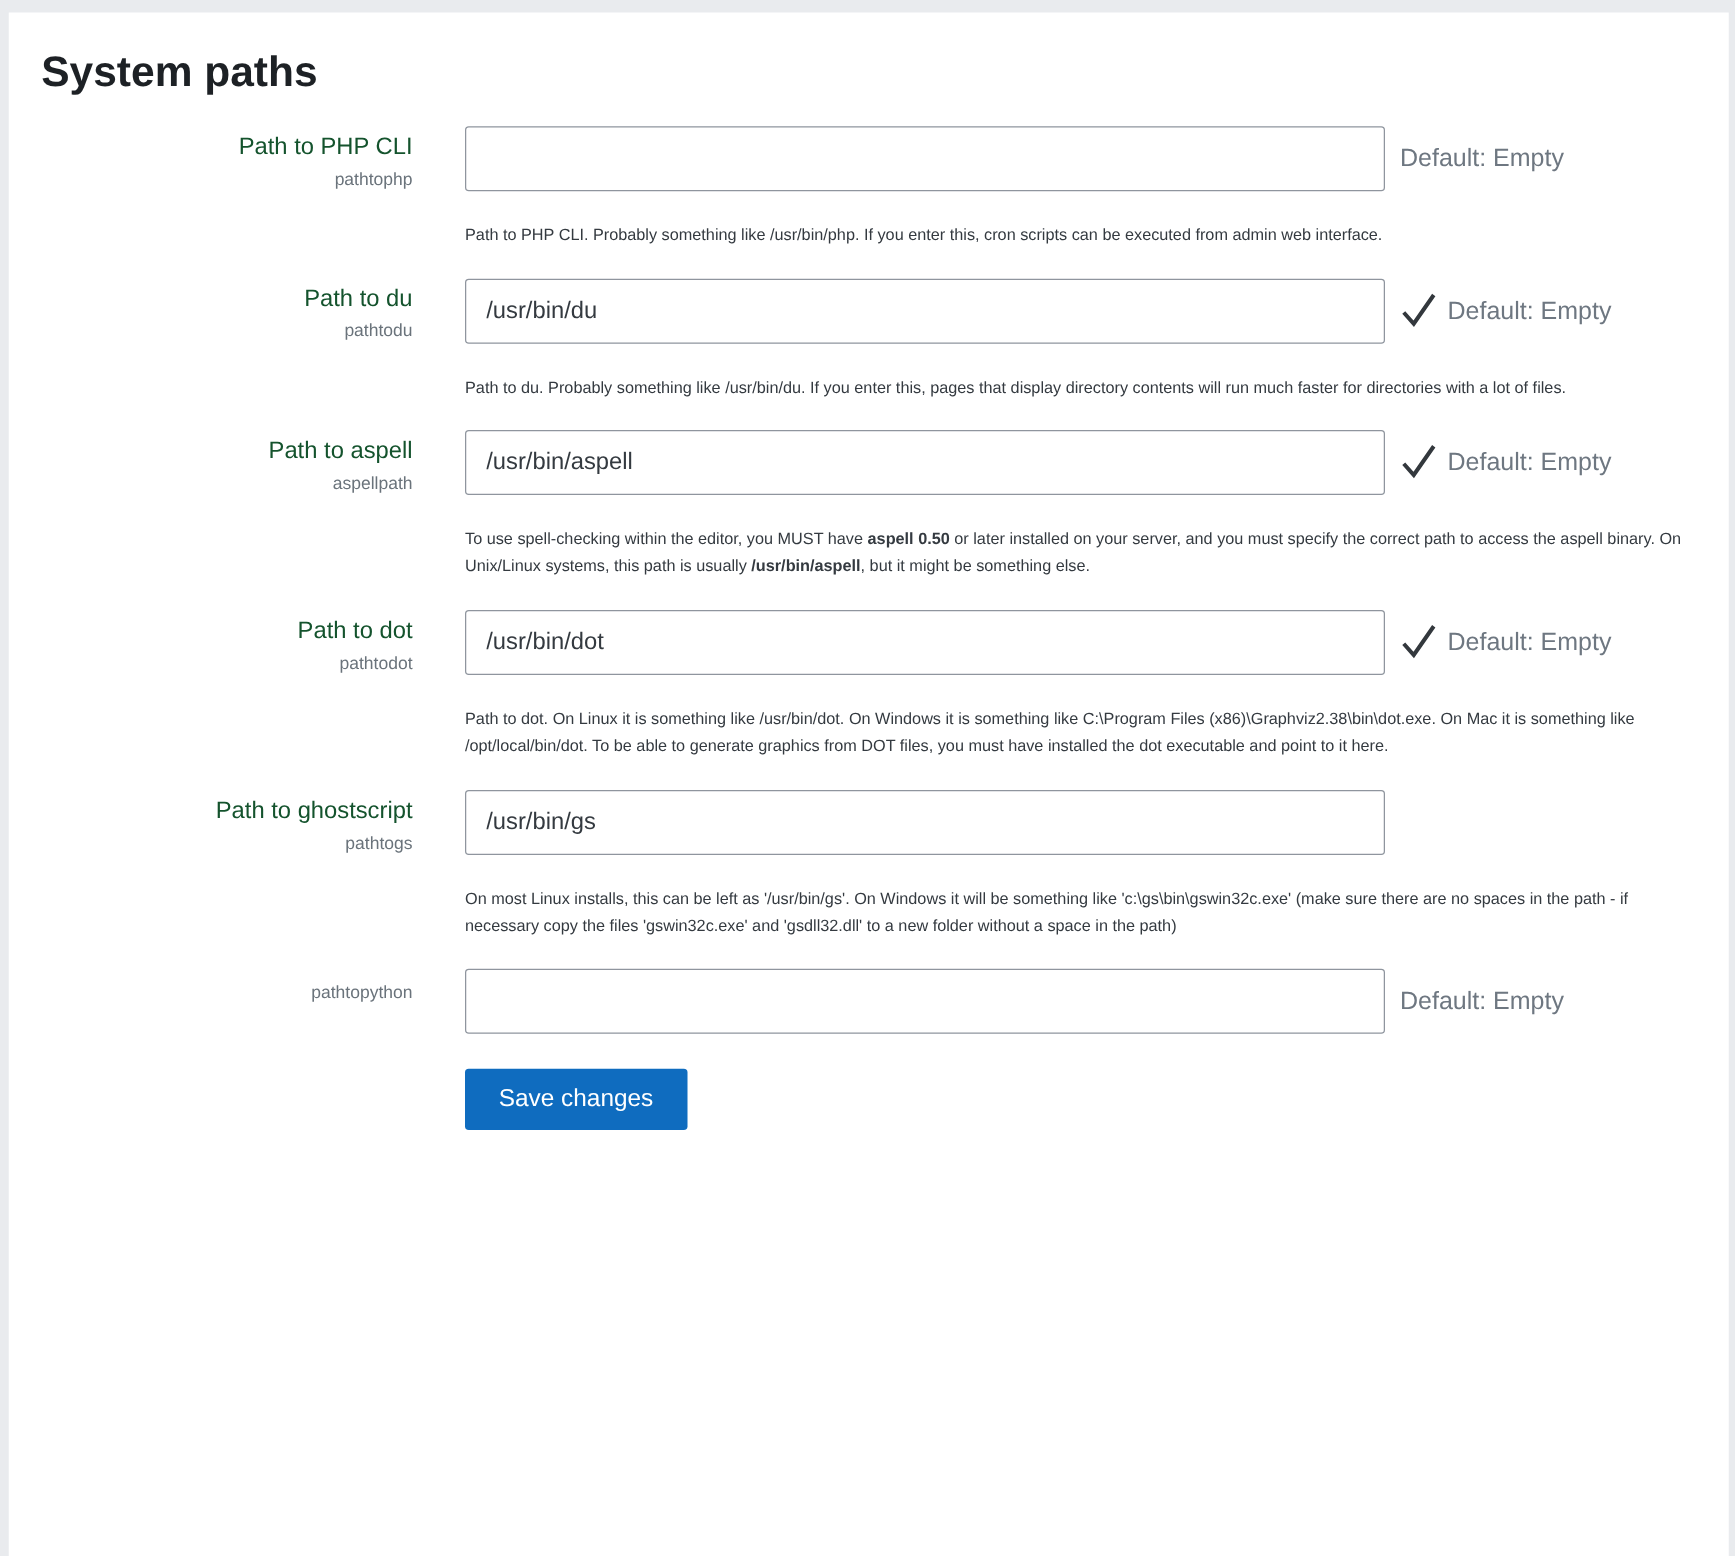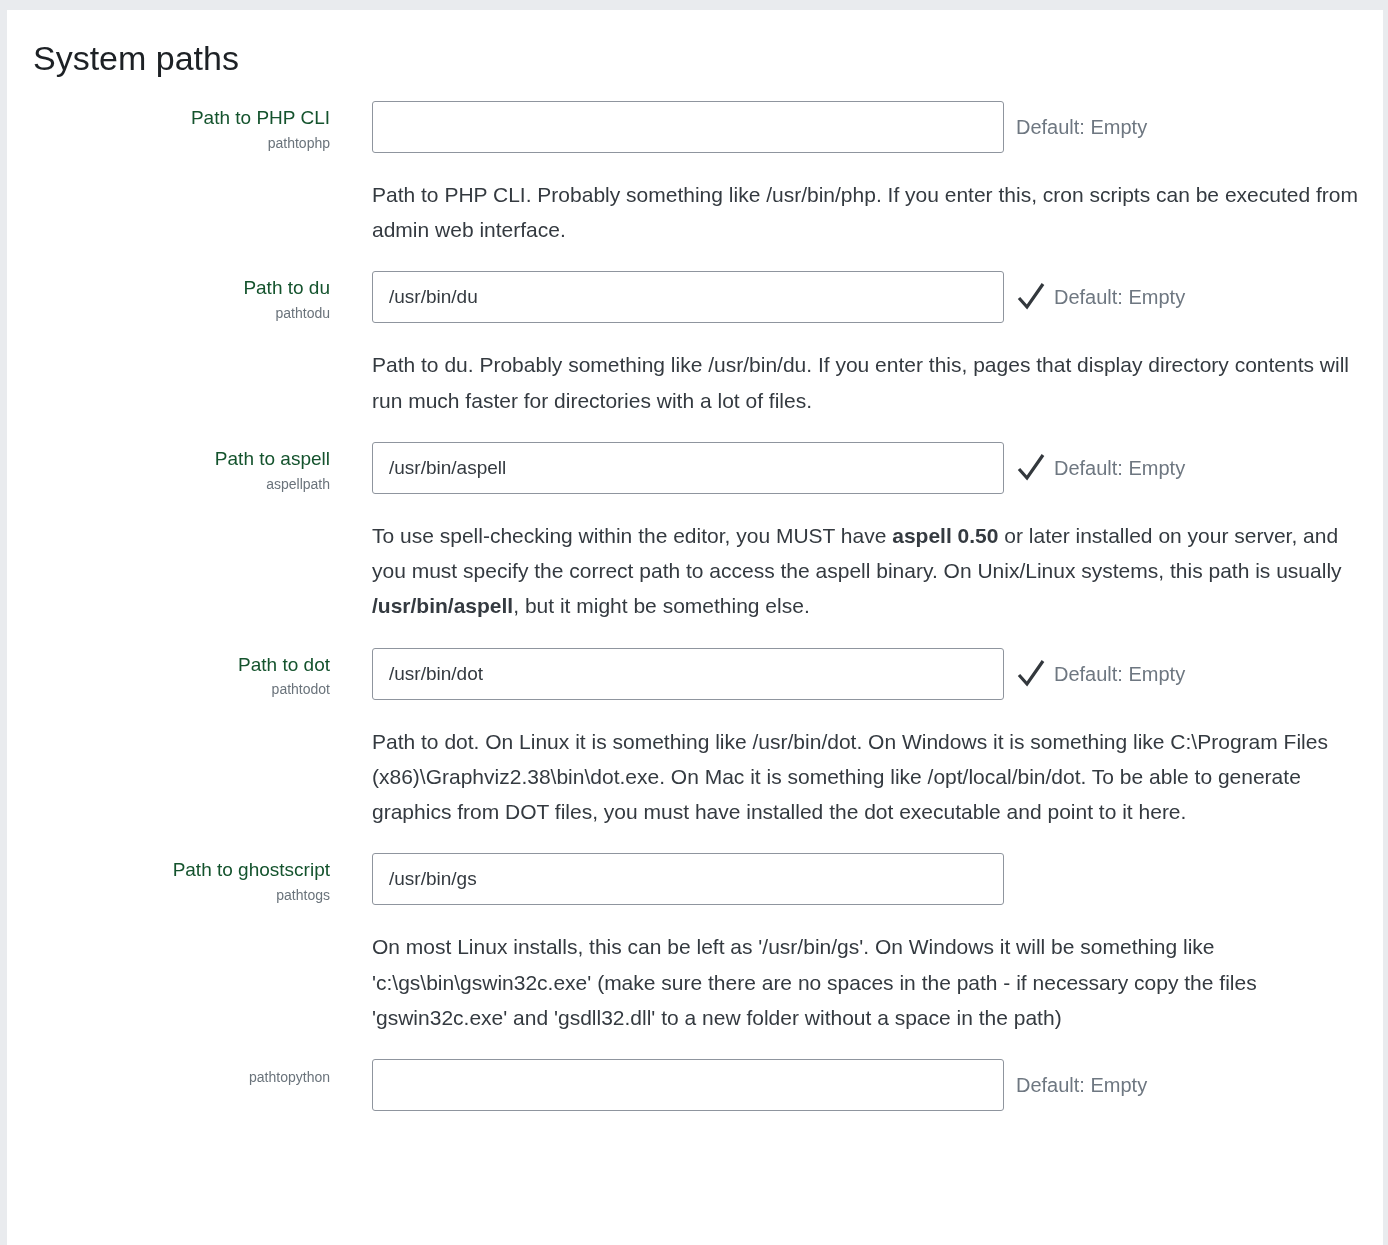--- a/index.html
+++ b/index.html
@@ -16,21 +16,21 @@
     left: 7px;
     top: 10px;
     right: 5px;
     bottom: 0;
     background: #ffffff;
     padding: 28px 0 30px 26px;
     box-sizing: border-box;
   }
   .page-title {
     font-size: 34px;
-    font-weight: 400;
+    font-weight: 700;
     color: #1d2125;
     margin: 0 0 22px 0;
     line-height: 1.2;
   }
   .field-row {
     display: flex;
     align-items: flex-start;
     margin-bottom: 24px;
   }
   .label-col {
@@ -47,21 +47,21 @@
   .field-setting-name {
     font-size: 14px;
     color: #6a737b;
     margin-top: 5px;
   }
   .input-col {
     margin-left: 42px;
     flex: none;
   }
   .field-input {
-    width: 632px;
+    width: 736px;
     height: 52px;
     box-sizing: border-box;
     border: 1px solid #8f959e;
     border-radius: 3px;
     font-family: "Liberation Sans", "DejaVu Sans", sans-serif;
     font-size: 19px;
     color: #343a40;
     padding: 0 16px;
     background: #ffffff;
     outline: none;
@@ -81,21 +81,21 @@
   .default-label {
     font-size: 20px;
     color: #6e7781;
     line-height: 1.5;
     padding-top: 2px;
     white-space: nowrap;
   }
   .description {
     margin-left: 339px;
     width: 990px;
-    font-size: 21px;
+    font-size: 13px;
     line-height: 1.68;
     color: #343a40;
     margin-bottom: 24px;
   }
   .description strong { font-weight: 700; }
   .save-button {
     margin-left: 339px;
     margin-top: 4px;
     display: inline-block;
     background: #0f6cbf;
@@ -209,13 +209,14 @@
       <div class="input-col">
         <input type="text" class="field-input" aria-label="Path to Python" style="">
       </div>
       <div class="default-col">
 
         <span class="default-label">Default: Empty</span>
       </div>
     </div>
   </div>
 </div>
+  <button class="save-button">Save changes</button>
 </div>
 
 </body></html>

